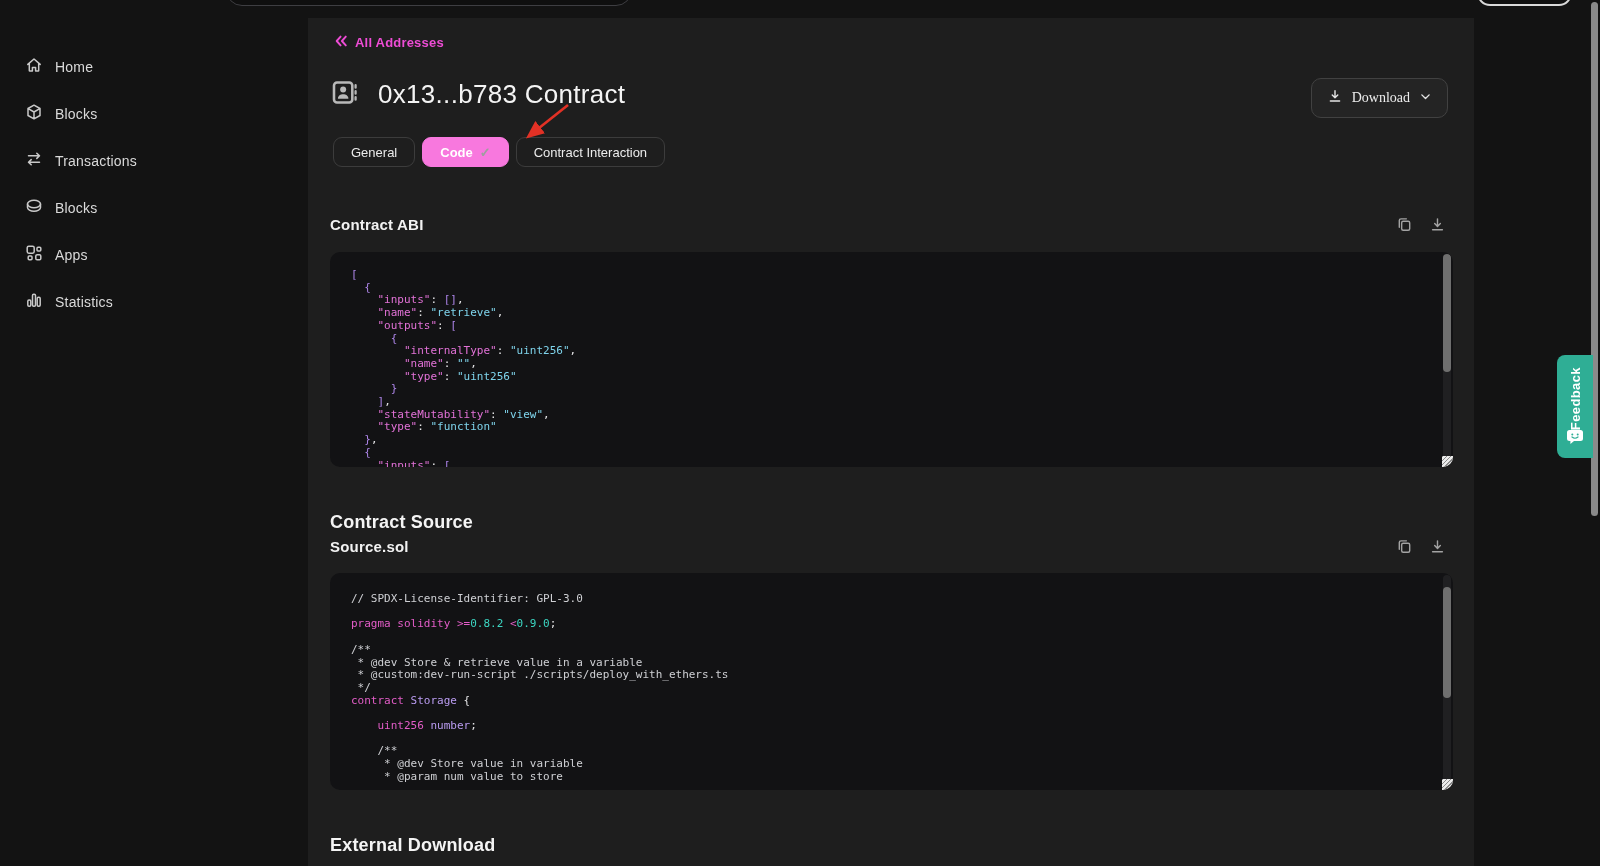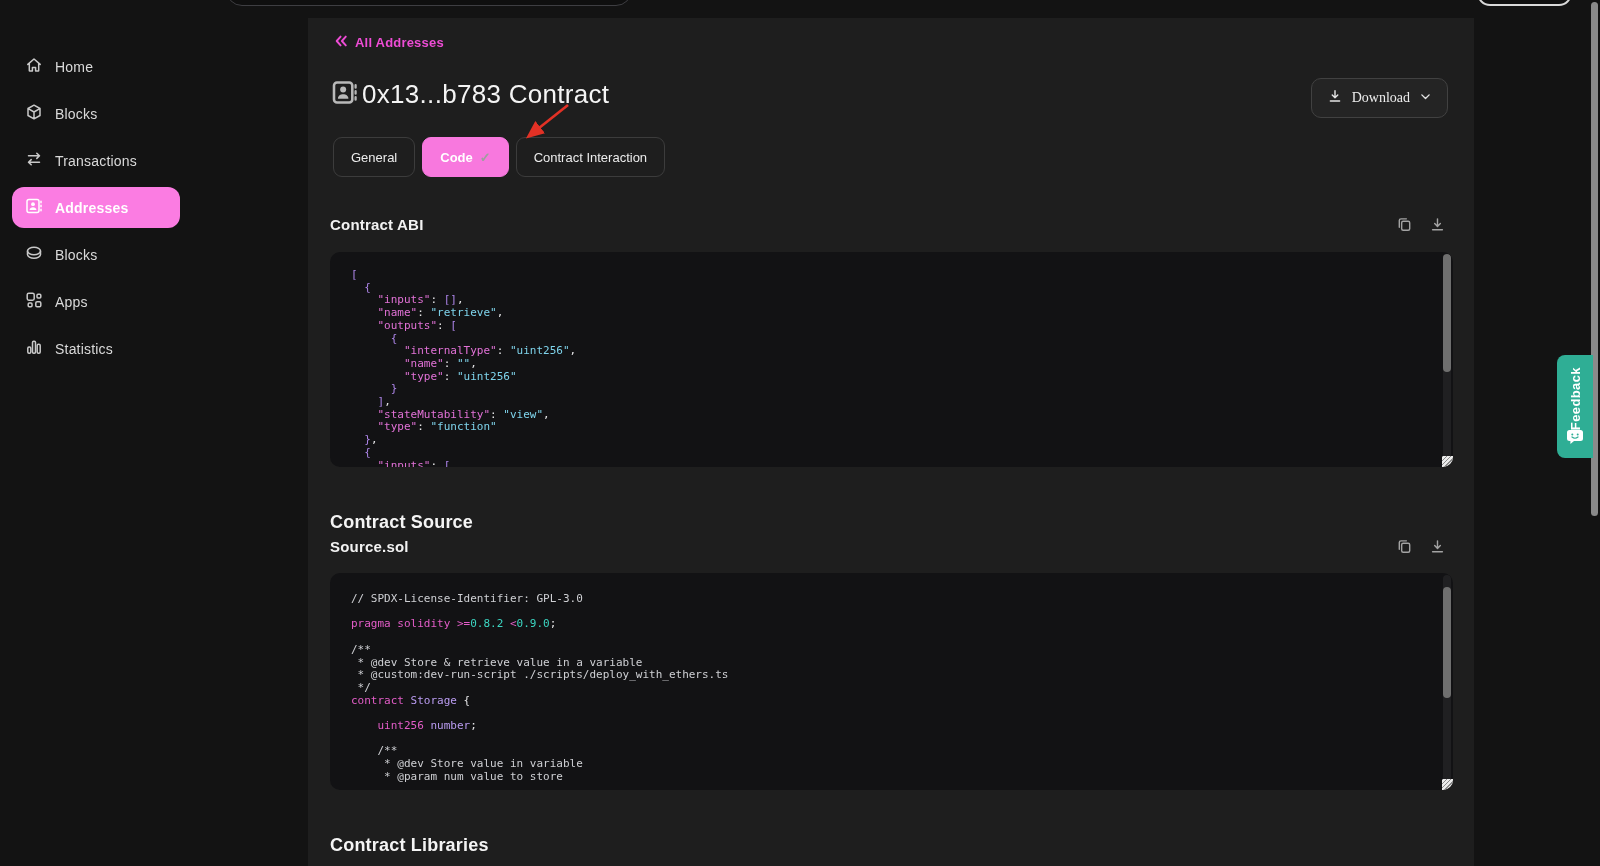--- a/index.html
+++ b/index.html
@@ -38,33 +38,33 @@
 
   
   .panel {
     position:absolute; left:308px; top:18px; width:1166px; height:848px;
     background:#1e1e1e;
   }
   .breadcrumb {
     position:absolute; left:25px; top:16px; display:flex; align-items:center; gap:7px;
     color:#ee4cd5; font-size:13px; font-weight:700; cursor:pointer; letter-spacing:.2px;
   }
-  .title-row { position:absolute; left:23px; top:61px; display:flex; align-items:flex-start; gap:4px; }
+  .title-row { position:absolute; left:23px; top:61px; display:flex; align-items:flex-start; gap:20px; }
   .title-row h1 { font-size:26px; font-weight:500; color:#f4f4f4; letter-spacing:.3px; }
 
   .download-btn {
     position:absolute; right:26px; top:60px; height:40px; padding:0 15px;
     display:flex; align-items:center; gap:9px;
     border:1px solid #414141; border-radius:10px; background:#242424; cursor:pointer;
     font-size:14px; font-weight:500; color:#ededed;font-family:Liberation Serif, serif;
   }
 
   .tabs { position:absolute; left:25px; top:119px; display:flex; gap:7px; }
   .tab {
-    height:40px; display:flex; align-items:center; gap:7px; padding:0 17px;
+    height:30px; display:flex; align-items:center; gap:7px; padding:0 17px;
     border:1px solid #3c3c3c; border-radius:9px; cursor:pointer;
     font-size:13px; font-weight:500; color:#ececec; background:transparent;
   }
   .tab.active { background:#f878de; border-color:#f878de; color:#ffffff; font-weight:600; }
   .tab .check { color:#9e9e9e; font-size:13px; font-weight:700; }
 
   .annot-arrow { position:absolute; left:205px; top:80px; pointer-events:none; }
 
   .section-header {
     position:absolute; left:22px; right:28px; display:flex; align-items:center; justify-content:space-between;
@@ -136,29 +136,20 @@
       <span><svg width="18" height="18" viewBox="0 0 18 18">
             <path class="ic" d="M9 2.2 15 5.5v7L9 15.8 3 12.5v-7zM3.3 5.7 9 9l5.7-3.3M9 9v6.6"></path>
           </svg></span>
       <span>Blocks</span>
     </div>
     <div class="nav-item">
       <span><svg width="18" height="18" viewBox="0 0 18 18">
             <path class="ic" d="M3.5 5.8h10.8M11.8 3.2l2.7 2.6-2.7 2.6M14.5 12.2H3.7M6.2 9.6l-2.7 2.6 2.7 2.6"></path>
           </svg></span>
       <span>Transactions</span>
-    </div>
-    <div class="nav-item active">
-      <span><svg width="18" height="18" viewBox="0 0 18 18">
-            <rect class="ic" x="2" y="2.5" width="12" height="13" rx="2"></rect>
-            <circle class="fillp" cx="8" cy="7.2" r="1.9"></circle>
-            <path class="fillp" d="M4.6 12.9c0-1.9 1.7-2.7 3.4-2.7s3.4.8 3.4 2.7z"></path>
-            <path class="ic" d="M16 4.2v1.6M16 8.2v1.6M16 12.2v1.6"></path>
-          </svg></span>
-      <span>Addresses</span>
     </div>
     <div class="nav-item">
       <span><svg width="18" height="18" viewBox="0 0 18 18">
             <ellipse class="ic" cx="9" cy="7" rx="6.5" ry="3.8"></ellipse>
             <path class="ic" d="M2.5 7v3.4c0 2.1 2.9 3.8 6.5 3.8s6.5-1.7 6.5-3.8V7"></path>
           </svg></span>
       <span>Blocks</span>
     </div>
     <div class="nav-item">
       <span><svg width="18" height="18" viewBox="0 0 18 18">
@@ -309,21 +300,21 @@
         <div class="cl"><span class="tk-w">    </span><span class="tk-c">/**</span></div>
         <div class="cl"><span class="tk-c">     * @dev Store value in variable</span></div>
         <div class="cl"><span class="tk-c">     * @param num value to store</span></div>
       </div>
     <div class="vtrack">
         <div class="vthumb" style="top:12px; height:111px;"></div>
       </div>
     <div class="grip"></div>
   </div>
 
-  <div class="h2-label" style="top:789px;">Contract Libraries</div>
+  <div class="h2-label" style="top:789px;">External Download</div>
 
 </main>
 
 <div class="page-scrollbar"></div>
 
 <div class="feedback-tab">
   <span class="fb-text">Feedback</span>
   <span><svg width="16" height="15" viewBox="0 0 16 15">
         <path d="M2.5 0h11A2.5 2.5 0 0 1 16 2.5v6A2.5 2.5 0 0 1 13.5 11H7l-3.6 3V11H2.5A2.5 2.5 0 0 1 0 8.5v-6A2.5 2.5 0 0 1 2.5 0z" fill="#ffffff"></path>
         <circle cx="5.3" cy="4.4" r="1" fill="#2fae95"></circle>

